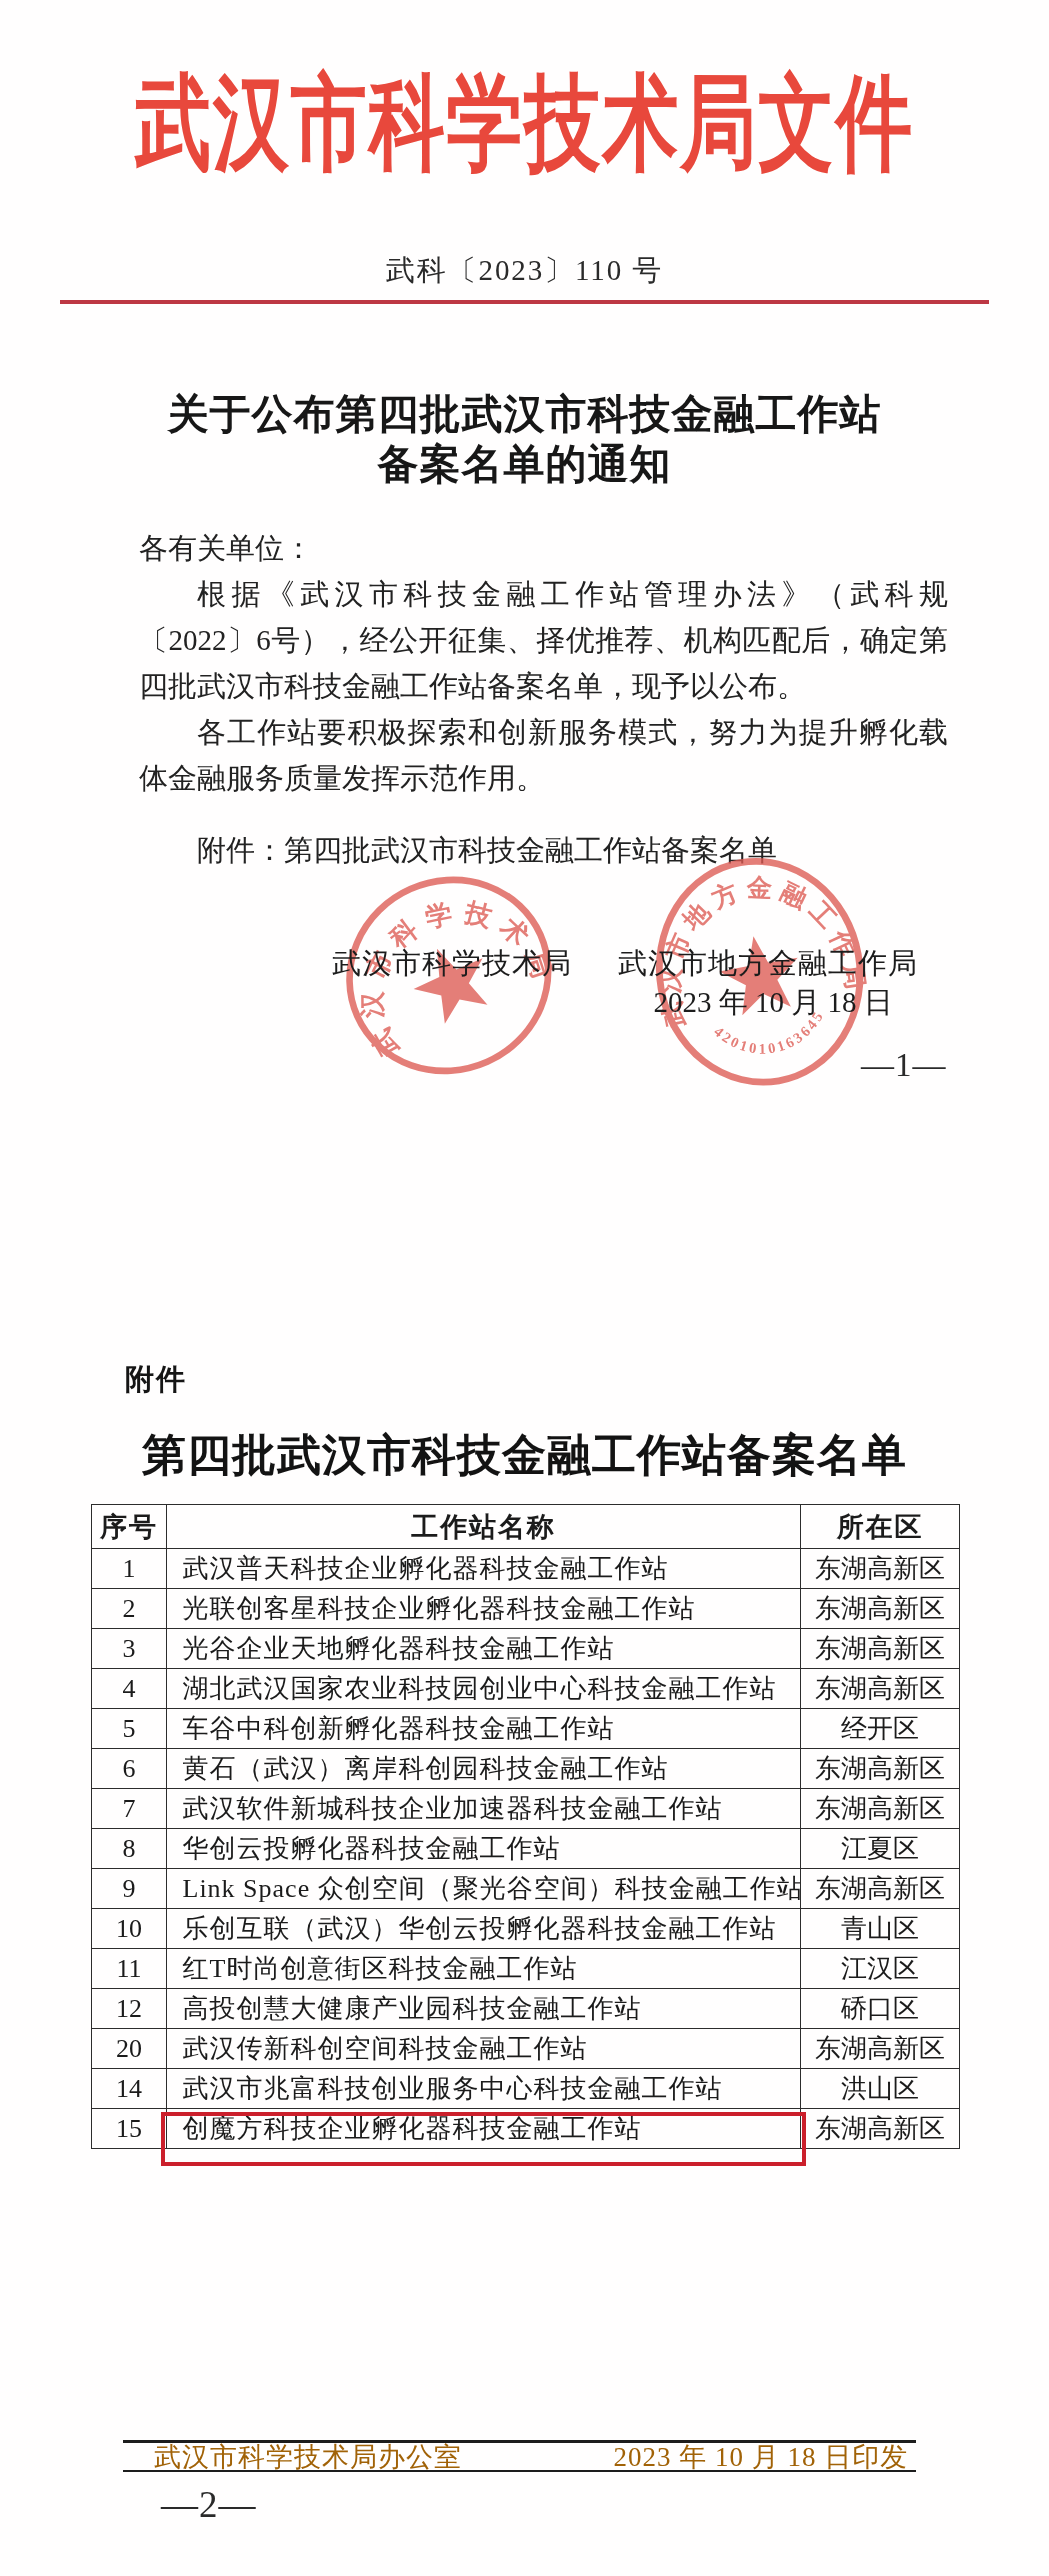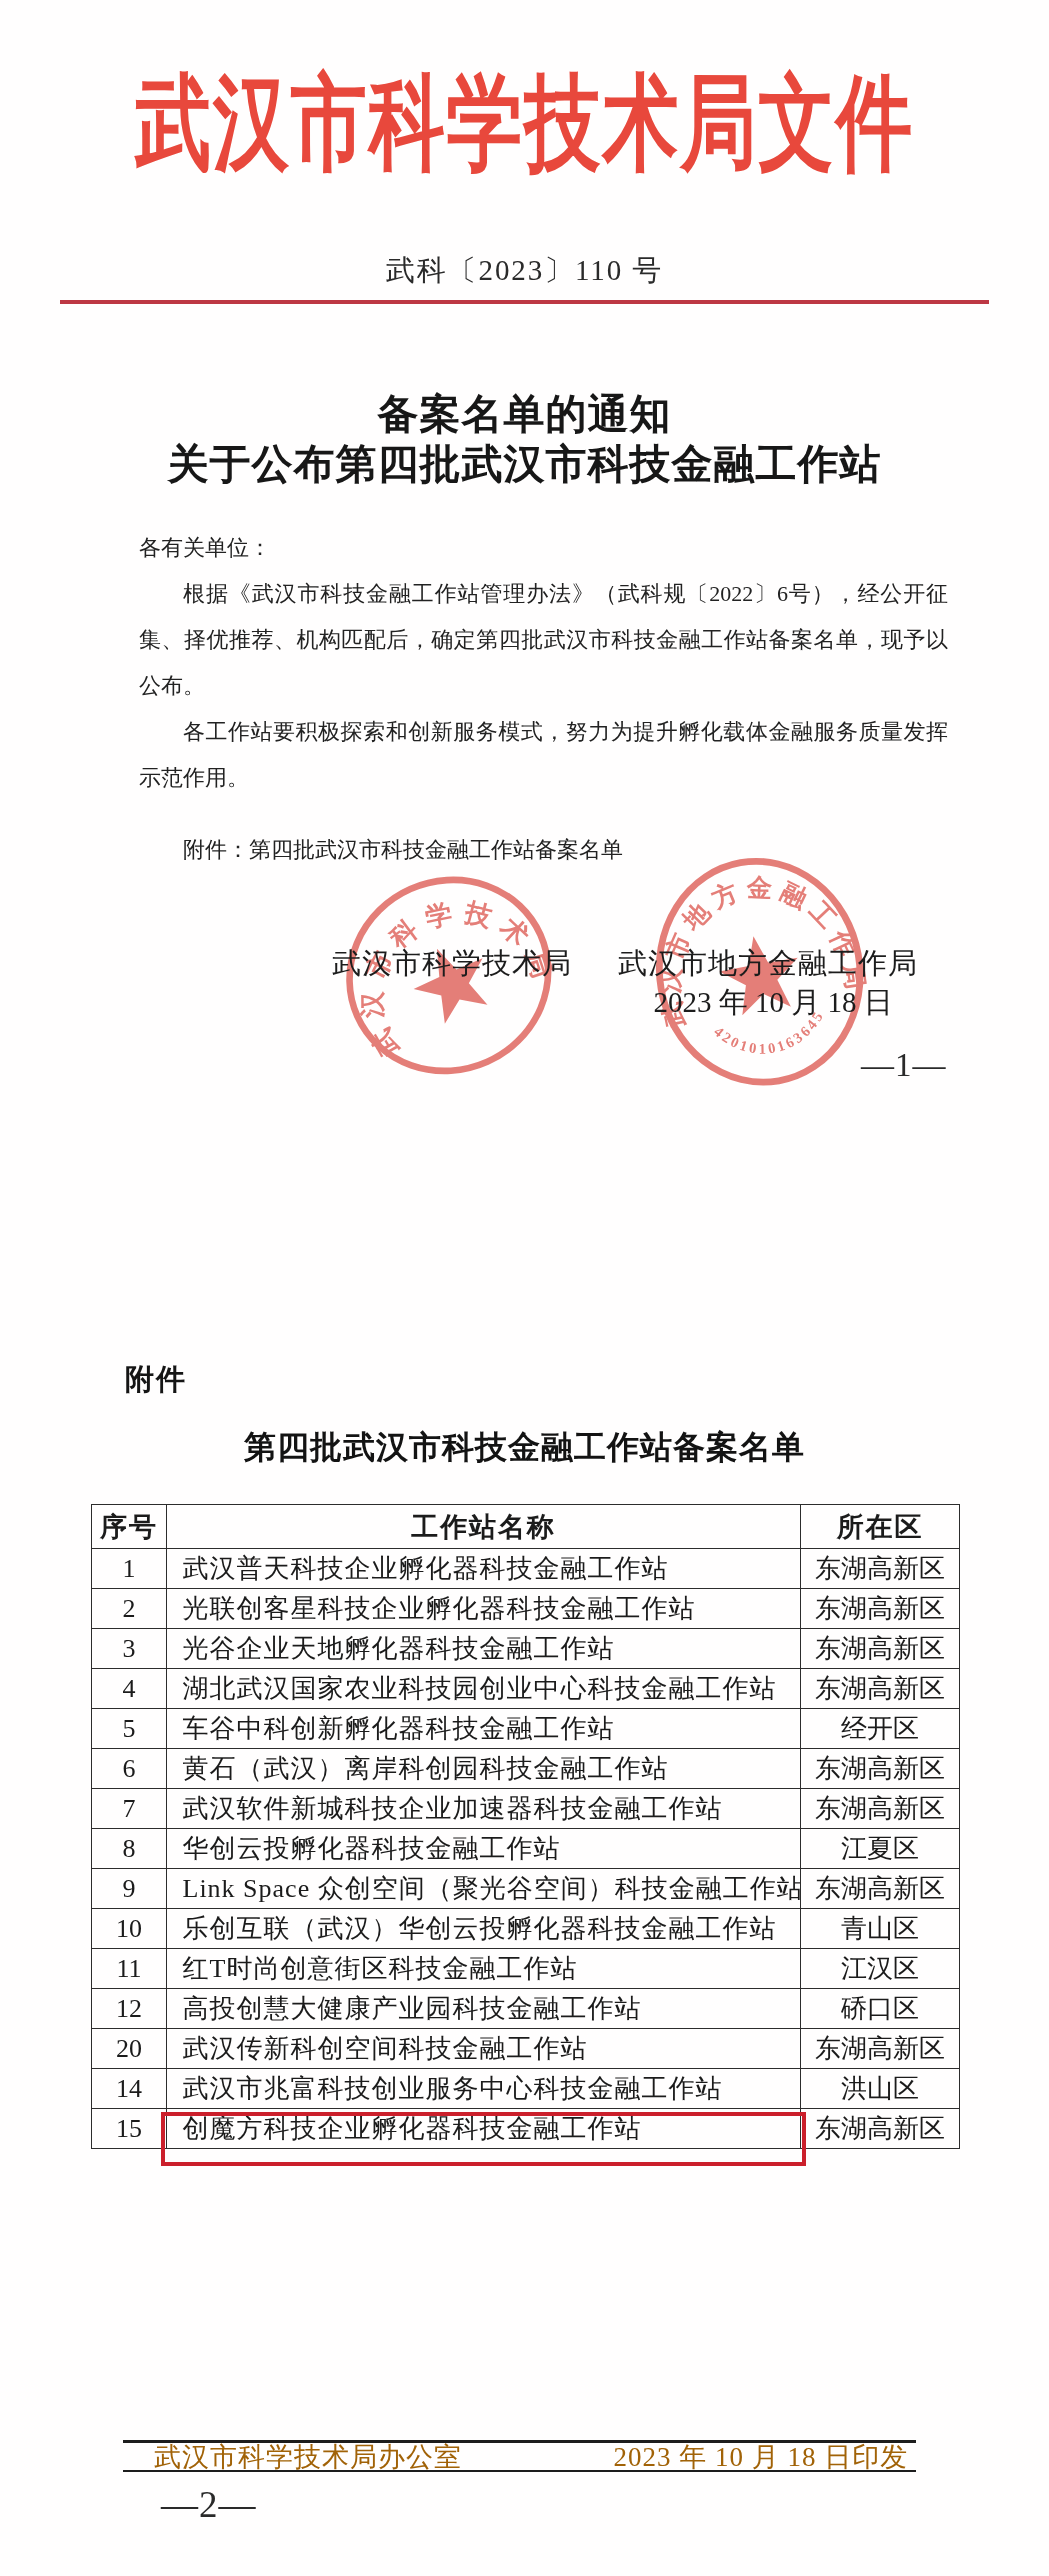--- a/index.html
+++ b/index.html
@@ -19,21 +19,21 @@
   }
   .red-rule{
     position:absolute;left:60px;top:300px;width:929px;height:3.9px;background:#bd3844;
   }
   .notice-title{
     position:absolute;left:0;right:0;top:389px;text-align:center;
     font-size:41px;font-weight:bold;line-height:50px;color:#171717;letter-spacing:1px;
   }
   .body-block{
     position:absolute;left:139px;top:525px;width:809px;
-    font-size:22px;line-height:46px;text-align:justify;color:#222;
+    font-size:29px;line-height:46px;text-align:justify;color:#222;
   }
   .body-block p{margin:0;}
   .body-block .indent{text-indent:2em;}
   .body-block .attachment{margin-top:26px;}
   
   .seal{position:absolute;}
   .seal-left{left:340px;top:874px;width:220px;height:208px;transform:rotate(-24deg);}
   .seal-right{left:653px;top:855px;width:216px;height:237px;transform:rotate(-10deg);}
   .signer{position:absolute;top:944px;font-size:29px;letter-spacing:1px;color:#1c1c1c;white-space:nowrap;}
   .signer-left{left:332px;}
@@ -43,21 +43,21 @@
   .pageno{position:absolute;font-size:33px;color:#2a2a2a;letter-spacing:1px;}
   .pageno-1{left:861px;top:1047px;}
   .pageno-2{left:161px;top:2483px;font-size:37px;}
   
   .attach-label{
     position:absolute;left:125px;top:1360px;font-size:29px;font-weight:bold;
     font-family:"Liberation Sans","DejaVu Sans",sans-serif;color:#151515;letter-spacing:1.9px;
   }
   .appendix-title{
     position:absolute;left:0;right:0;top:1426px;text-align:center;
-    font-size:32px;font-weight:bold;color:#131313;letter-spacing:1px;
+    font-size:44px;font-weight:bold;color:#131313;letter-spacing:1px;
   }
   .table-wrap{position:absolute;left:91px;top:1504px;width:868px;}
   table.station{width:100%;border-collapse:collapse;table-layout:fixed;}
   table.station th,table.station td{
     border:1.9px solid #2c2c2c;font-size:26px;color:#1b1b1b;
     overflow:hidden;white-space:nowrap;
   }
   table.station th{height:41px;font-size:27px;font-weight:bold;letter-spacing:1.9px;}
   table.station td{height:37px;text-align:center;}
   table.station td.name-cell{text-align:left;padding-left:15.5px;letter-spacing:1px;}
@@ -79,22 +79,22 @@
 
 <div id="canvas">
 
   <div class="masthead">武汉市科学技术局文件</div>
 
   <div class="doc-number">武科〔2023〕110 号</div>
 
   <div class="red-rule"></div>
 
   <div class="notice-title">
+    <div>关于公布第四批武汉市科技金融工作站</div>
     <div>备案名单的通知</div>
-    <div>关于公布第四批武汉市科技金融工作站</div>
   </div>
 
   <div class="body-block">
     <p>各有关单位：</p>
     <p class="indent">根据《武汉市科技金融工作站管理办法》（武科规〔2022〕6号），经公开征集、择优推荐、机构匹配后，确定第四批武汉市科技金融工作站备案名单，现予以公布。</p>
     <p class="indent">各工作站要积极探索和创新服务模式，努力为提升孵化载体金融服务质量发挥示范作用。</p>
     <p class="indent attachment">附件：第四批武汉市科技金融工作站备案名单</p>
   </div>
 
   <svg class="seal seal-left" viewBox="0 0 230 220">

